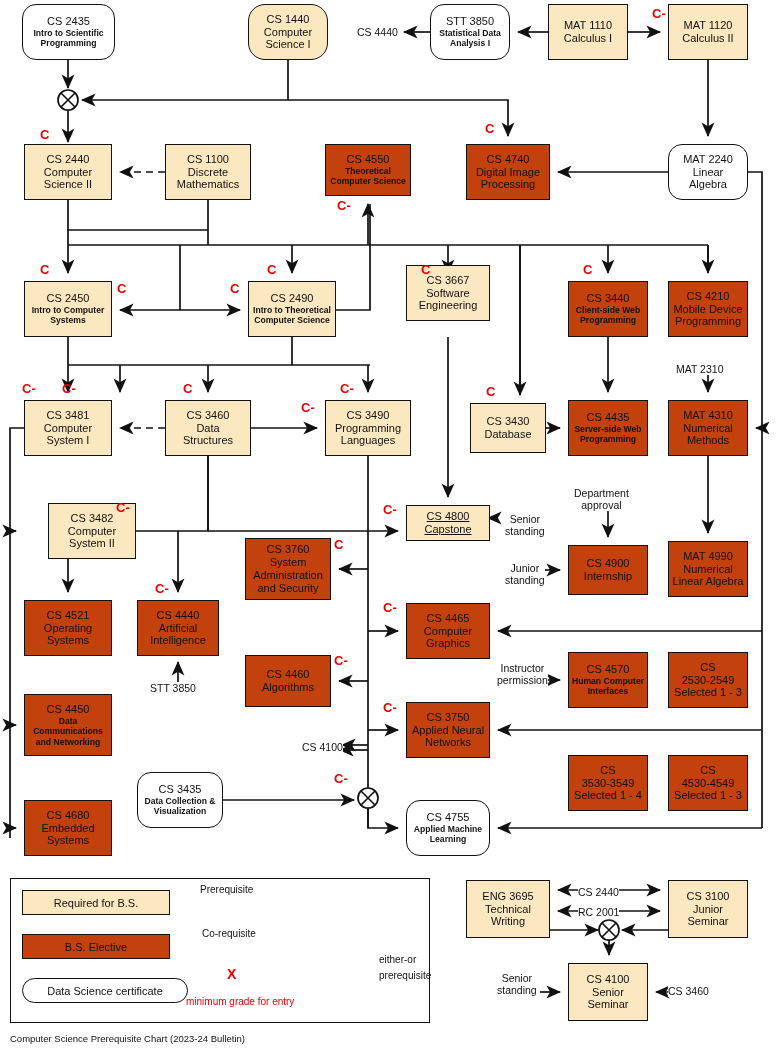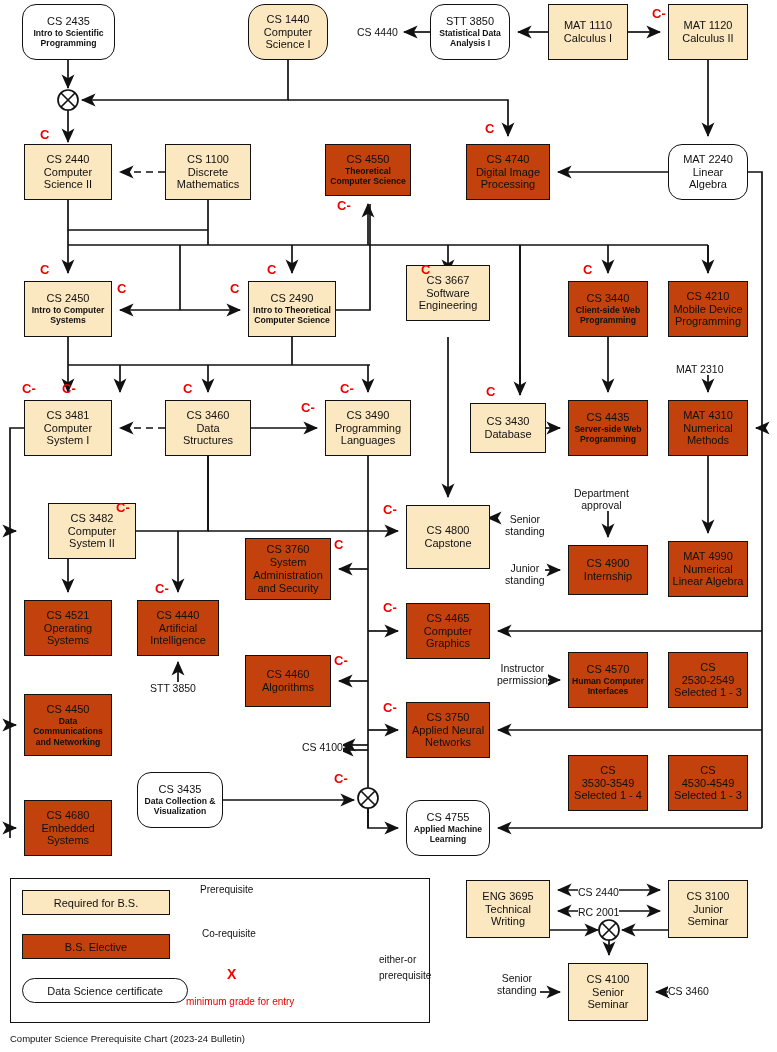--- a/index.html
+++ b/index.html
@@ -272,21 +272,21 @@
       <div class="node elec" style="left: 668px; top: 400px; width: 80px; height: 56px;">
         <div class="ln1">MAT 4310</div>
         <div class="ln1">Numerical</div>
         <div class="ln1">Methods</div>
       </div>
       <div class="node req" style="left: 24px; top: 503px; width: 88px; height: 56px; margin-left: 24px;">
         <div class="ln1">CS 3482</div>
         <div class="ln1">Computer</div>
         <div class="ln1">System II</div>
       </div>
-      <div class="node req" style="left: 406px; top: 505px; width: 84px; height: 64px;">
+      <div class="node req" style="left: 406px; top: 505px; width: 84px; height: 36px; text-decoration: underline;">
         <div class="ln1">CS 4800</div>
         <div class="ln1">Capstone</div>
       </div>
       <div class="node elec" style="left: 568px; top: 545px; width: 80px; height: 50px;">
         <div class="ln1">CS 4900</div>
         <div class="ln1">Internship</div>
       </div>
       <div class="node elec" style="left: 668px; top: 541px; width: 80px; height: 56px;">
         <div class="ln1">MAT 4990</div>
         <div class="ln1">Numerical</div>

